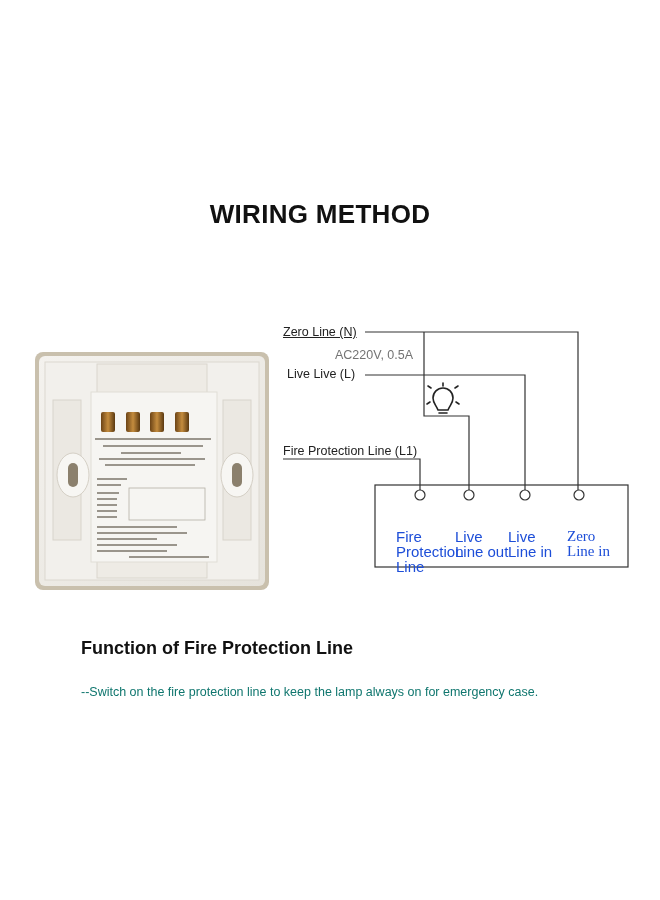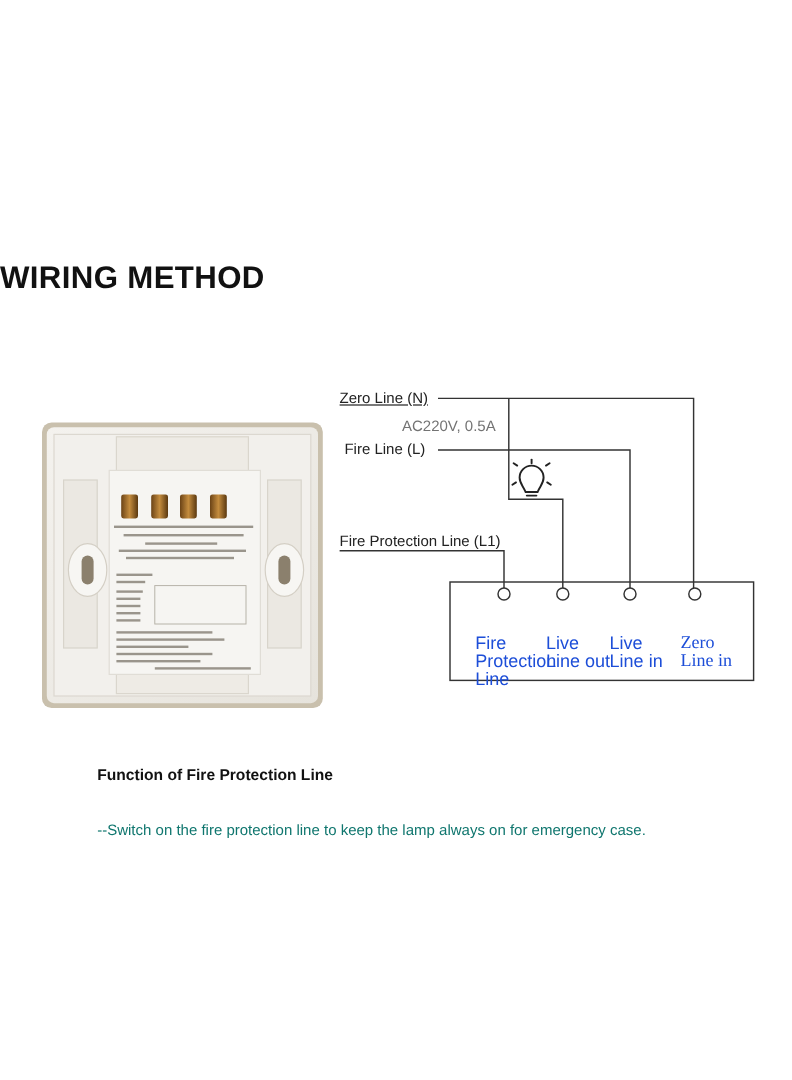--- a/index.html
+++ b/index.html
@@ -1,25 +1,25 @@
 <!DOCTYPE html>
 <html><head>
 <meta charset="utf-8">
 <style>
   html, body { margin: 0; padding: 0; background: #ffffff; }
   body { width: 660px; height: 900px; position: relative; overflow: hidden;
          font-family: "Liberation Sans", sans-serif; color: #1a1a1a; }
-  .title { position: absolute; left: 0; width: 640px; top: 216px; 
+  .title { position: absolute; left: 0; width: 640px; top: 199px; text-align: center;
            font-size: 26px; font-weight: bold; letter-spacing: 0.3px; color: #111; }
   .switch { position: absolute; left: 33px; top: 350px; width: 238px; height: 242px; }
   svg.diagram { position: absolute; left: 0; top: 0; }
   .lbl { position: absolute; font-size: 12.5px; color: #222; white-space: nowrap; line-height: 15px; }
   .red { color: #737373; }
   .term-lbl { position: absolute; font-size: 15px; color: #1d4ed8; line-height: 15px; width: 70px; white-space: pre-line; margin-top: 26px; }
-  .func-title { position: absolute; left: 81px; top: 638px; font-size: 13px; font-weight: bold; color: #111; }
+  .func-title { position: absolute; left: 81px; top: 638px; font-size: 18px; font-weight: bold; color: #111; }
   .func-desc { position: absolute; left: 81px; top: 685px; font-size: 12.5px; color: #0f766e; }
 </style>
 </head>
 <body>
 
 <div class="title">WIRING METHOD</div>
 
 <svg class="switch" viewBox="0 0 238 242" width="238" height="242">
   <defs>
     <linearGradient id="plate" x1="0" y1="0" x2="1" y2="1">
@@ -102,21 +102,21 @@
     <line x1="443" y1="383" x2="443" y2="386"></line>
     <line x1="431" y1="388" x2="428" y2="386"></line>
     <line x1="455" y1="388" x2="458" y2="386"></line>
     <line x1="430" y1="402" x2="427" y2="404"></line>
     <line x1="456" y1="402" x2="459" y2="404"></line>
   </g>
 </svg>
 
 <div class="lbl" style="left:283px; top:325px;text-decoration:underline;">Zero Line (N)</div>
 <div class="lbl red" style="left:335px; top:348px;">AC220V, 0.5A</div>
-<div class="lbl" style="left:287px; top:367px;">Fire Line (L)</div>
+<div class="lbl" style="left:287px; top:367px;">Live Live (L)</div>
 <div class="lbl" style="left:283px; top:444px;text-align:center;">Fire Protection Line (L1)</div>
 
 <div class="term-lbl" style="left:396px; top:503px;">Fire
 Protection
 Line</div>
 <div class="term-lbl" style="left:455px; top:503px;">Live
 Line out</div>
 <div class="term-lbl" style="left:508px; top:503px;">Live
 Line in</div>
 <div class="term-lbl" style="left:567px; top:503px;font-family:Liberation Serif, serif;">Zero

